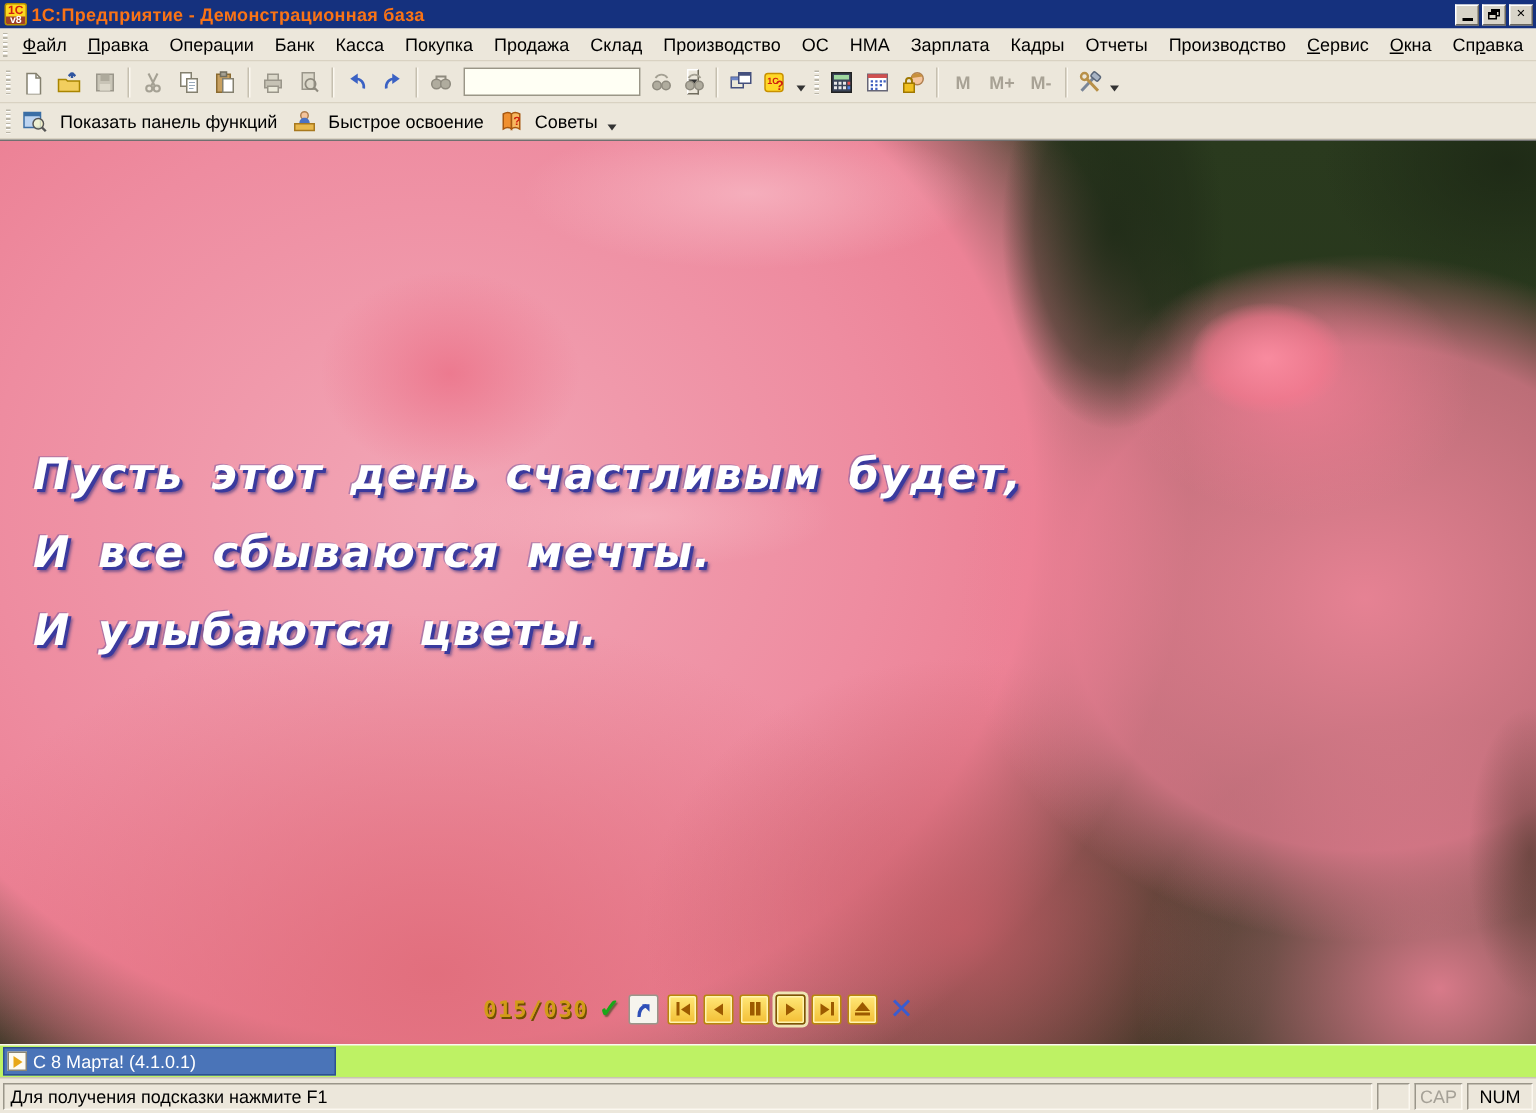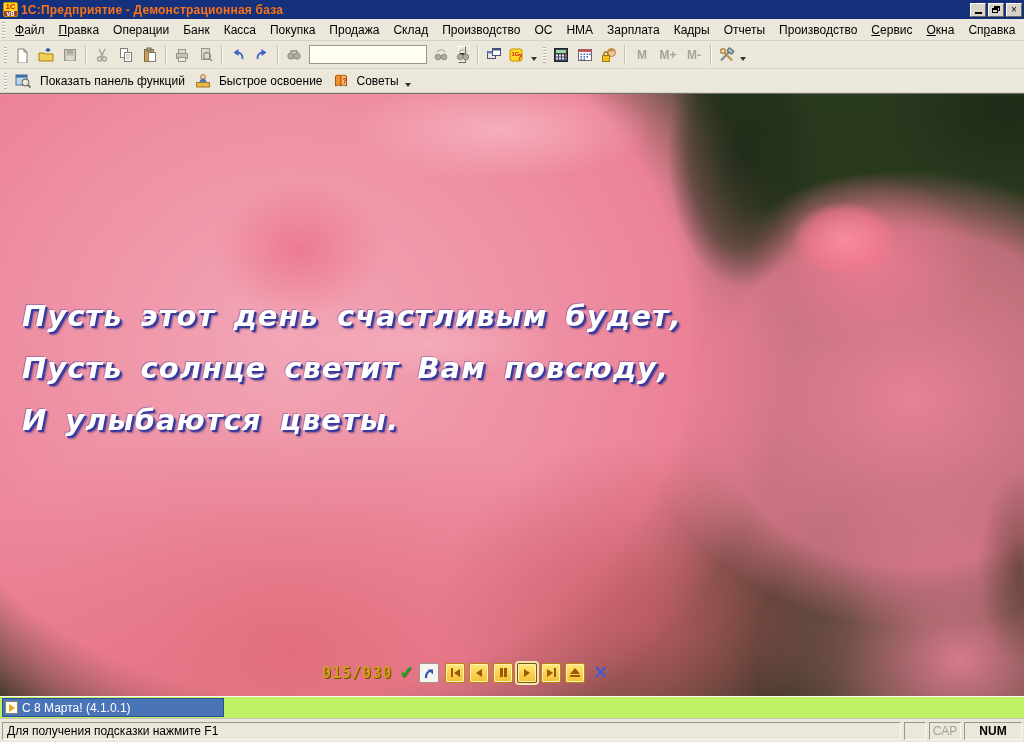--- a/index.html
+++ b/index.html
@@ -99,21 +99,21 @@
   .wintab-icon i { width:0;height:0;border-top:4px solid transparent;border-bottom:4px solid transparent;border-left:6px solid #E8A818; }
   .wintab-label { color:#fff; font-size:12px; white-space:nowrap; }
 
   
   .statusbar { height:24px; background:#ECE7DB; border-top:1px solid #C9C3B3; display:flex; align-items:center; padding:3px 2px 2px; gap:3px; flex:0 0 auto;}
   .panel { height:18px; border:1px solid; border-color:#9a968a #FBF8F0 #FBF8F0 #9a968a; display:flex; align-items:center;
            font-size:12px; color:#000; padding:0 4px; background:#ECE7DB; }
   .panel.main { flex:1; }
   .panel.tiny { width:22px; }
   .panel.cap { width:32px; color:#A5A197; justify-content:center; }
-  .panel.num { width:58px; justify-content:center;font-weight:bold; }
+  .panel.num { width:44px; justify-content:center; }
 </style>
 </head>
 <body>
 
 <div class="app">
 
   <div class="titlebar">
     <div class="app-icon">
       <div class="ic-top">1С</div>
       <div class="ic-bot">v8</div>
@@ -381,21 +381,21 @@
           <text x="9.2" y="10" font-size="8" font-weight="bold" fill="#D02010" font-family="Liberation Sans, sans-serif">?</text>
         </svg>
       <span>Советы</span>
     </button>
     <div class="mini-drop"></div>
   </div>
 
   <div class="photo">
     <div class="poem">
       <div class="poem-line">Пусть этот день счастливым будет,</div>
-      <div class="poem-line">Пусть солнце светит Вам повсюду,</div>
+      <div class="poem-line">И все сбываются мечты.</div>
       <div class="poem-line">И улыбаются цветы.</div>
     </div>
 
     <div class="nav">
       <span class="counter">015/030</span>
       <span class="check">✓</span>
       <button class="jump-btn">
         <svg width="14" height="14">
             <path d="M4 12c0-5 2-7 5-7.5" fill="none" stroke="#2F4FB8" stroke-width="2.2"></path>
             <path d="M6 3.5h5v5z" fill="#2F4FB8"></path>

